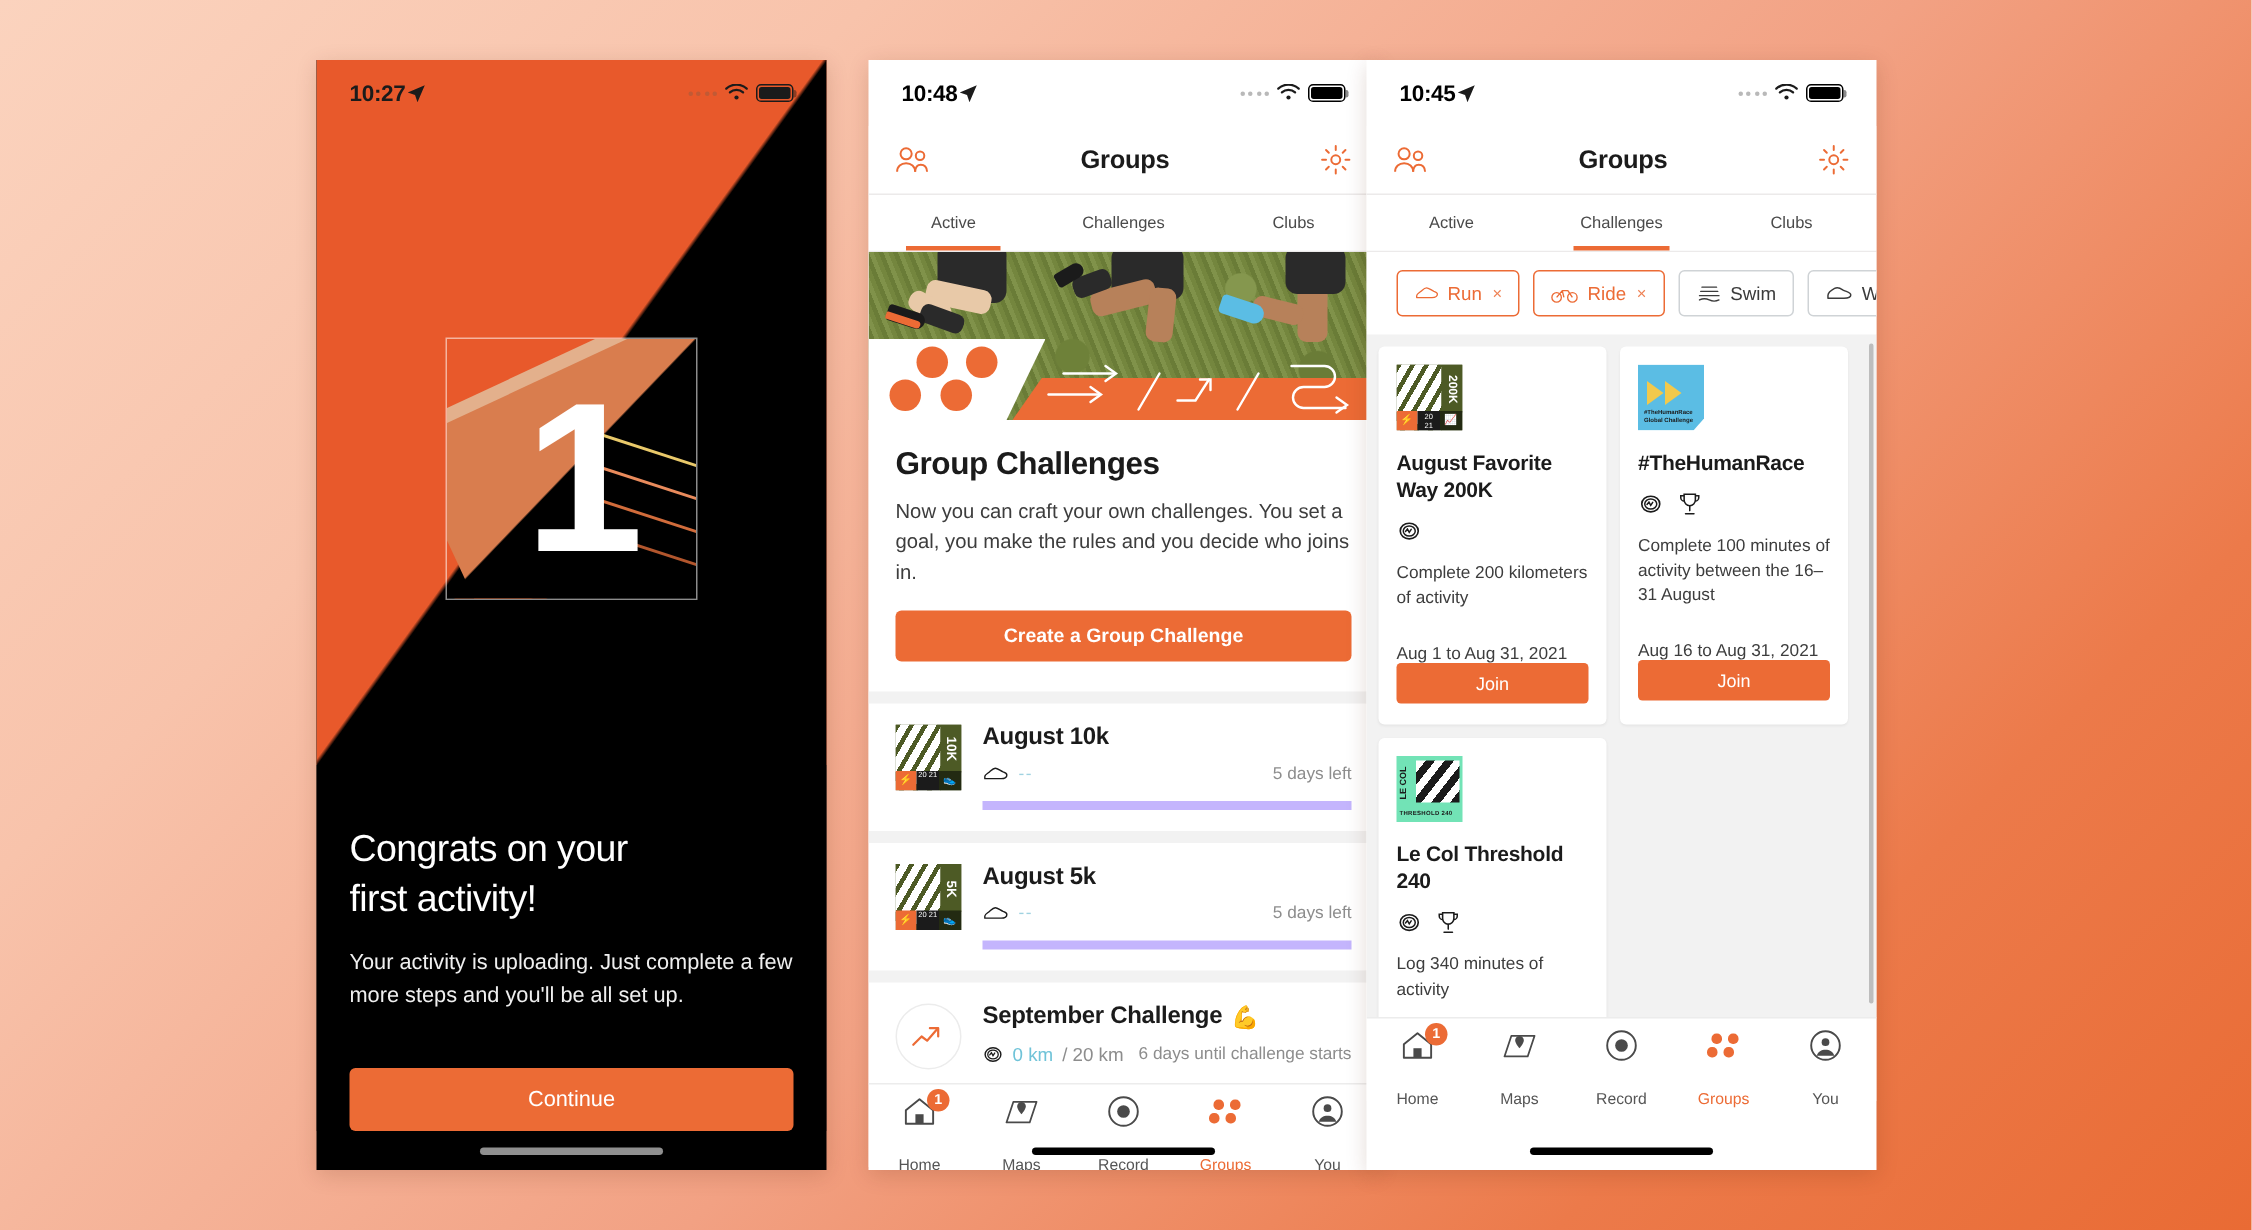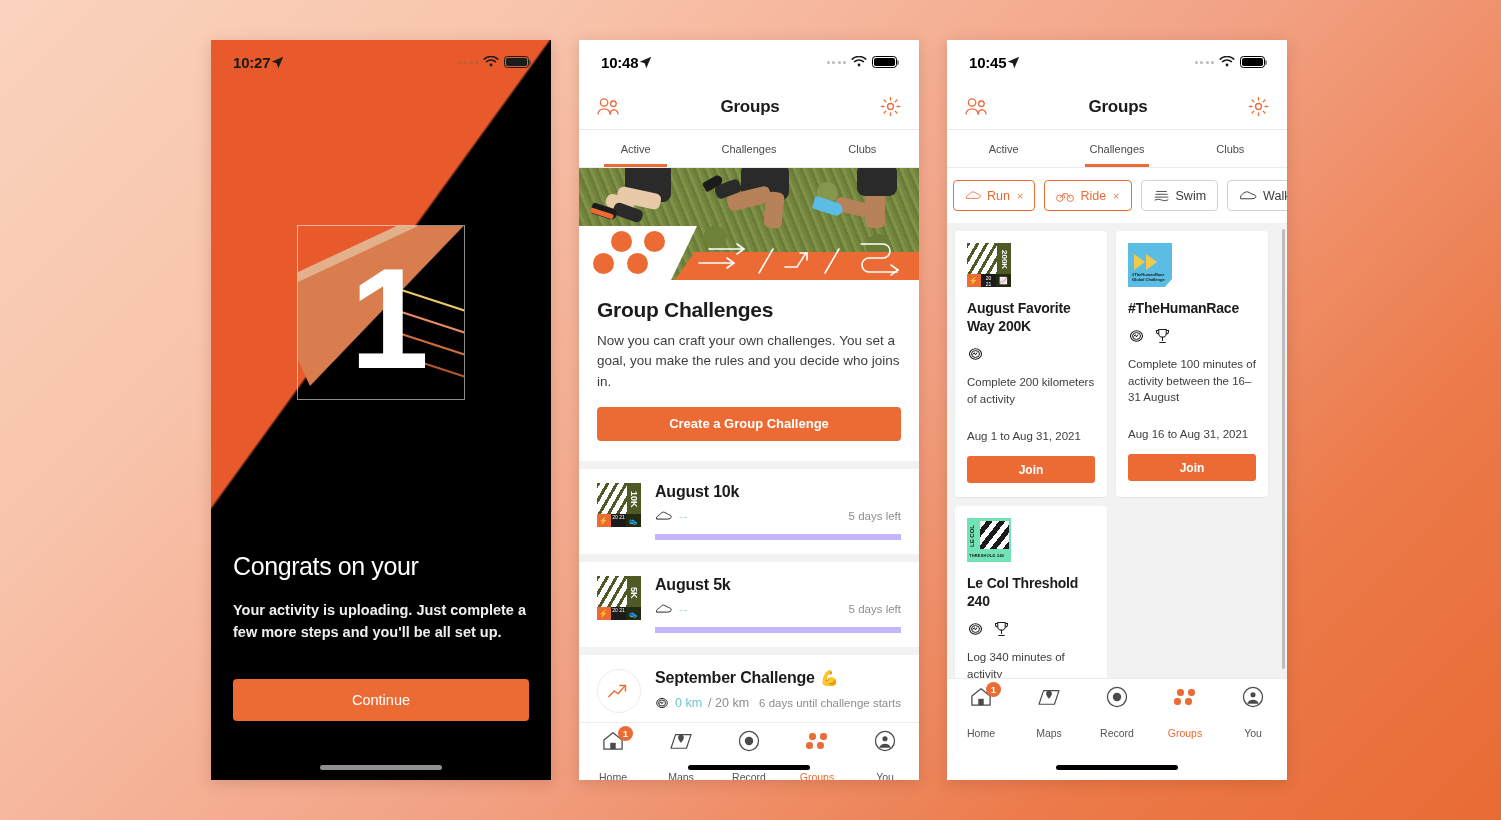--- a/index.html
+++ b/index.html
@@ -17,21 +17,21 @@
   .phone {
     position: absolute;
     width: 340px; height: 740px;
     top: 40px;
     background: #fff;
     overflow: hidden;
     box-shadow: 0 3px 14px rgba(90,35,10,.18);
   }
   #phone1 { left: 211px; background: #000; }
   #phone2 { left: 579px; }
-  #phone3 { left: 947px; }
+  #phone3 { left: 911px; }
 
   
   .statusbar {
     height: 44px;
     display: flex; align-items: center;
     justify-content: space-between;
     padding: 0 22px 0 22px;
     font-size: 15px; font-weight: bold;
     letter-spacing: -0.2px;
   }
@@ -98,21 +98,21 @@
   .p1-card .s2 { left: 88px; top: 80px;  width: 110px; background: #E98B5C; }
   .p1-card .s3 { left: 88px; top: 102px; width: 110px; background: #D16C3B; }
   .p1-card .s4 { left: 88px; top: 124px; width: 110px; background: #B2562D; }
   .p1-num {
     position: absolute; left: 52px; top: 22px;
     font-size: 142px; line-height: 1; font-weight: bold;
     color: #fff; font-family: "Liberation Sans", sans-serif;
   }
   .p1-body { padding: 40px 22px 0 22px; color: #fff; background: #000; }
   .p1-title { font-size: 25px; font-weight: normal; line-height: 1.3; letter-spacing: -0.4px; }
-  .p1-sub { font-size: 14.5px; line-height: 1.55; margin-top: 16px; color: #efefef; font-weight: bold; }
+  .p1-sub { font-size: 14.5px; line-height: 1.55; margin-top: 16px; color: #efefef; }
   .p1-btn {
     margin-top: 36px; height: 42px; border-radius: 4px;
     background: #EC6B35; color: #fff; font-size: 14.5px;
     display: flex; align-items: center; justify-content: center;
     cursor: pointer; border: none; width: 100%;
     font-family: "Liberation Sans", sans-serif;
   }
   .home-ind {
     position: absolute; bottom: 10px; left: 50%; transform: translateX(-50%);
     width: 122px; height: 5px; border-radius: 3px; background: #000;
@@ -221,21 +221,21 @@
     color: #fff; font-size: 9.5px; font-weight: bold; line-height: 15px; text-align: center;
   }
   .groups-dots { width: 22px; height: 16px; position: relative; }
   .groups-dots i { position: absolute; width: 6.5px; height: 6.5px; border-radius: 50%; background: #EC6B35; display:block;}
   .groups-dots i:nth-child(1){left:3px;  top:0;}
   .groups-dots i:nth-child(2){left:14px; top:0;}
   .groups-dots i:nth-child(3){left:0px;  top:9px;}
   .groups-dots i:nth-child(4){left:11px; top:9px;}
 
   
-  .chips { display: flex; gap: 9px; padding: 12px 6px; background: #fff; overflow: hidden; }
+  .chips { display: flex; gap: 9px; padding: 12px 20px; background: #fff; overflow: hidden; }
   .chip {
     display: flex; align-items: center; gap: 6px; flex: none;
     height: 31px; padding: 0 11px; border-radius: 4px;
     border: 1px solid #cfd3d6; background: #fff;
     font-size: 12.5px; color: #3b3b3b; cursor: pointer;
   }
   .chip.sel { border-color: #EC6B35; color: #EC6B35; }
   .chip .x { font-size: 11px; opacity: .85; margin-left: 1px; }
   .p3-body { background: #f2f2f2; height: 455px; position: relative; padding: 0 8px; overflow: hidden; }
   .cards {
@@ -243,22 +243,22 @@
   }
   .ccard {
     width: 152px; background: #fff; border-radius: 4px;
     padding: 12px 12px 14px 12px; box-shadow: 0 1px 2px rgba(0,0,0,.06);
   }
   .ccard .ctitle { font-size: 14px; font-weight: bold; color: #1b1b1b; line-height: 1.3; margin-top: 12px; letter-spacing:-0.2px;}
   .ccard .cicons { display: flex; gap: 10px; margin-top: 11px; align-items: center; }
   .ccard .cdesc { font-size: 11.5px; color: #3d3d3d; line-height: 1.42; margin-top: 12px; }
   .ccard .cdate { font-size: 11.5px; color: #3d3d3d; margin-top: 23px; }
   .join {
-    margin-top: 14px; width: 100%; height: 27px; border: none; border-radius: 3px;
-    background: #EC6B35; color: #fff; font-size: 12px; font-weight: bold;
+    width: 100%; height: 27px; border: none; border-radius: 3px;
+    background: #EC6B35; color: #fff; font-size: 12px; font-weight: normal;
     cursor: pointer; font-family: "Liberation Sans", sans-serif;
   }
   .scrollbar {
     position: absolute; right: 2px; top: 6px; width: 3px; height: 440px;
     background: #bdbdbd; border-radius: 2px;
   }
   
   .badge200 .ktxt { font-size: 8px; }
   .badge-hr { width: 44px; height: 44px; background: #5BBDE4; position: relative; clip-path: polygon(0 0,100% 0,100% 82%,84% 100%,0 100%); flex:none;}
   .badge-hr .tri { position:absolute; width:0;height:0; border-top:8px solid transparent;border-bottom:8px solid transparent;border-left:11px solid #F2C94C;}
@@ -312,20 +312,21 @@
       <div class="stripe s2"></div>
       <div class="stripe s3"></div>
       <div class="stripe s4"></div>
       <div class="p1-num">1</div>
     </div>
   </div>
 
   <div class="p1-body">
     <div class="p1-title">
       <div>Congrats on your</div>
+      <div>first activity!</div>
     </div>
     <div class="p1-sub">Your activity is uploading. Just complete a few more steps and you'll be all set up.</div>
     <button class="p1-btn">Continue</button>
   </div>
   <div class="home-ind light"></div>
 </div>
 
 <div class="phone" id="phone2">
   <div class="statusbar">
     <div class="sb-left">

